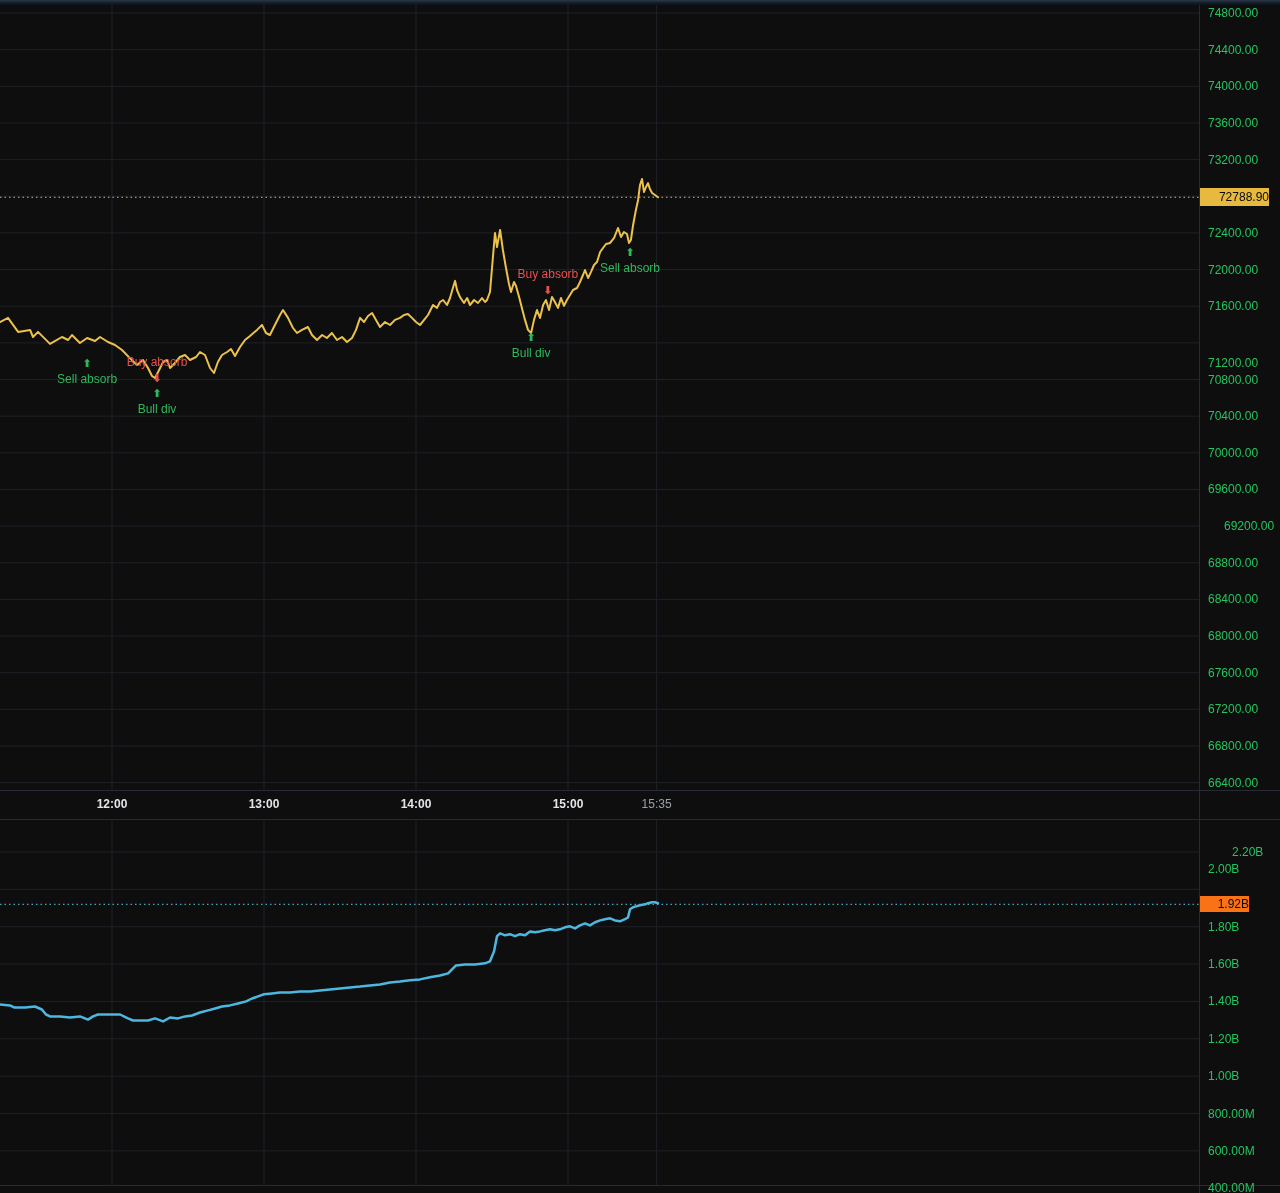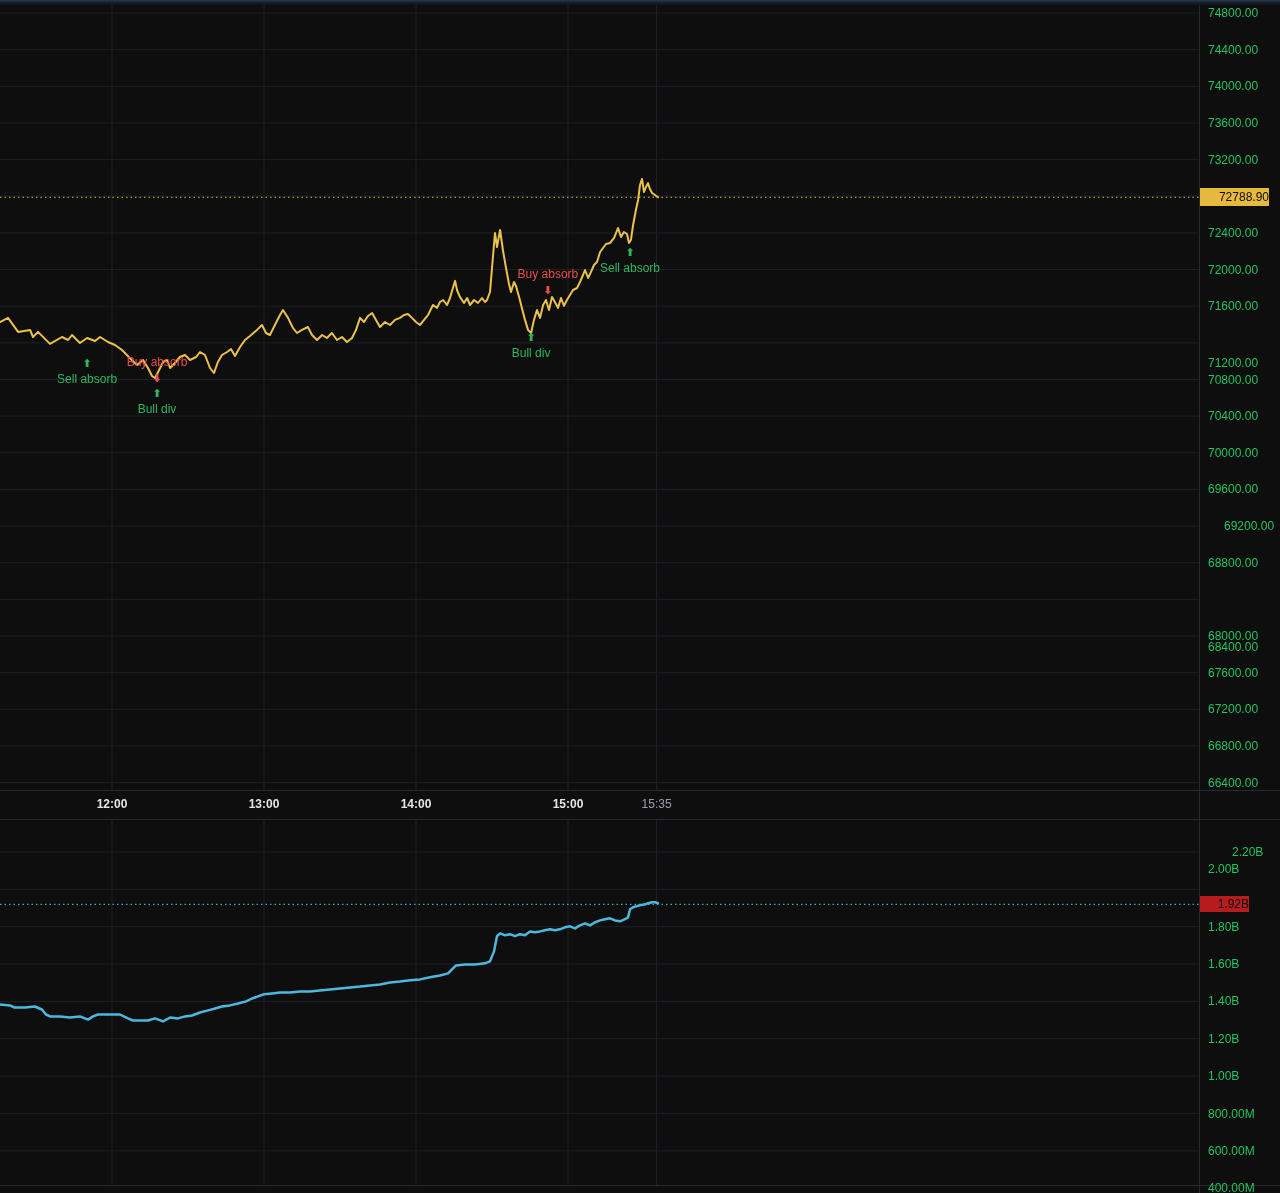--- a/index.html
+++ b/index.html
@@ -89,21 +89,21 @@
       <div class="axis-label" style="top: 224.9px;">72400.00</div>
       <div class="axis-label" style="top: 261.55px;">72000.00</div>
       <div class="axis-label" style="top: 298.2px;">71600.00</div>
       <div class="axis-label" style="top: 334.85px; margin-top: 20px;">71200.00</div>
       <div class="axis-label" style="top: 371.5px;">70800.00</div>
       <div class="axis-label" style="top: 408.15px;">70400.00</div>
       <div class="axis-label" style="top: 444.8px;">70000.00</div>
       <div class="axis-label" style="top: 481.45px;">69600.00</div>
       <div class="axis-label" style="top: 518.1px; margin-left: 16px;">69200.00</div>
       <div class="axis-label" style="top: 554.75px;">68800.00</div>
-      <div class="axis-label" style="top: 591.4px; margin-top: 48px;">68400.00</div>
+      <div class="axis-label" style="top: 591.4px;">68400.00</div>
       <div class="axis-label" style="top: 628.05px;">68000.00</div>
       <div class="axis-label" style="top: 664.7px;">67600.00</div>
       <div class="axis-label" style="top: 701.35px;">67200.00</div>
       <div class="axis-label" style="top: 738px;">66800.00</div>
       <div class="axis-label" style="top: 774.65px;">66400.00</div>
     </div>
   <div id="time-axis">
       <div class="time-label major" style="left: 82px;">12:00</div>
       <div class="time-label major" style="left: 234px;">13:00</div>
       <div class="time-label major" style="left: 386px;">14:00</div>
@@ -130,14 +130,14 @@
       <div class="ann-arrow" style="left: 156.992px; top: 386.977px; color: rgb(46, 184, 92);">⬆</div>
       <div class="ann-label" style="left: 156.992px; top: 401.977px; color: rgb(46, 184, 92);">Bull div</div>
       <div class="ann-arrow" style="left: 547.936px; top: 283.99px; color: rgb(232, 80, 75);">⬇</div>
       <div class="ann-label" style="left: 547.936px; top: 266.99px; color: rgb(232, 80, 75);">Buy absorb</div>
       <div class="ann-arrow" style="left: 531.064px; top: 330.994px; color: rgb(46, 184, 92);">⬆</div>
       <div class="ann-label" style="left: 531.064px; top: 345.994px; color: rgb(46, 184, 92);">Bull div</div>
       <div class="ann-arrow" style="left: 630.016px; top: 245.966px; color: rgb(46, 184, 92);">⬆</div>
       <div class="ann-label" style="left: 630.016px; top: 260.966px; color: rgb(46, 184, 92);">Sell absorb</div>
     </div>
   <div class="badge badge-price" id="price-badge" style="background: rgb(231, 185, 62); top: 188.267px;">72788.90</div>
-  <div class="badge badge-vol" id="vol-badge" style="background: #b91c1c; top: 896.304px;">1.92B</div>
+  <div class="badge badge-vol" id="vol-badge" style="background: #f97316; top: 896.304px;">1.92B</div>
 </div>
 
 </body></html>

